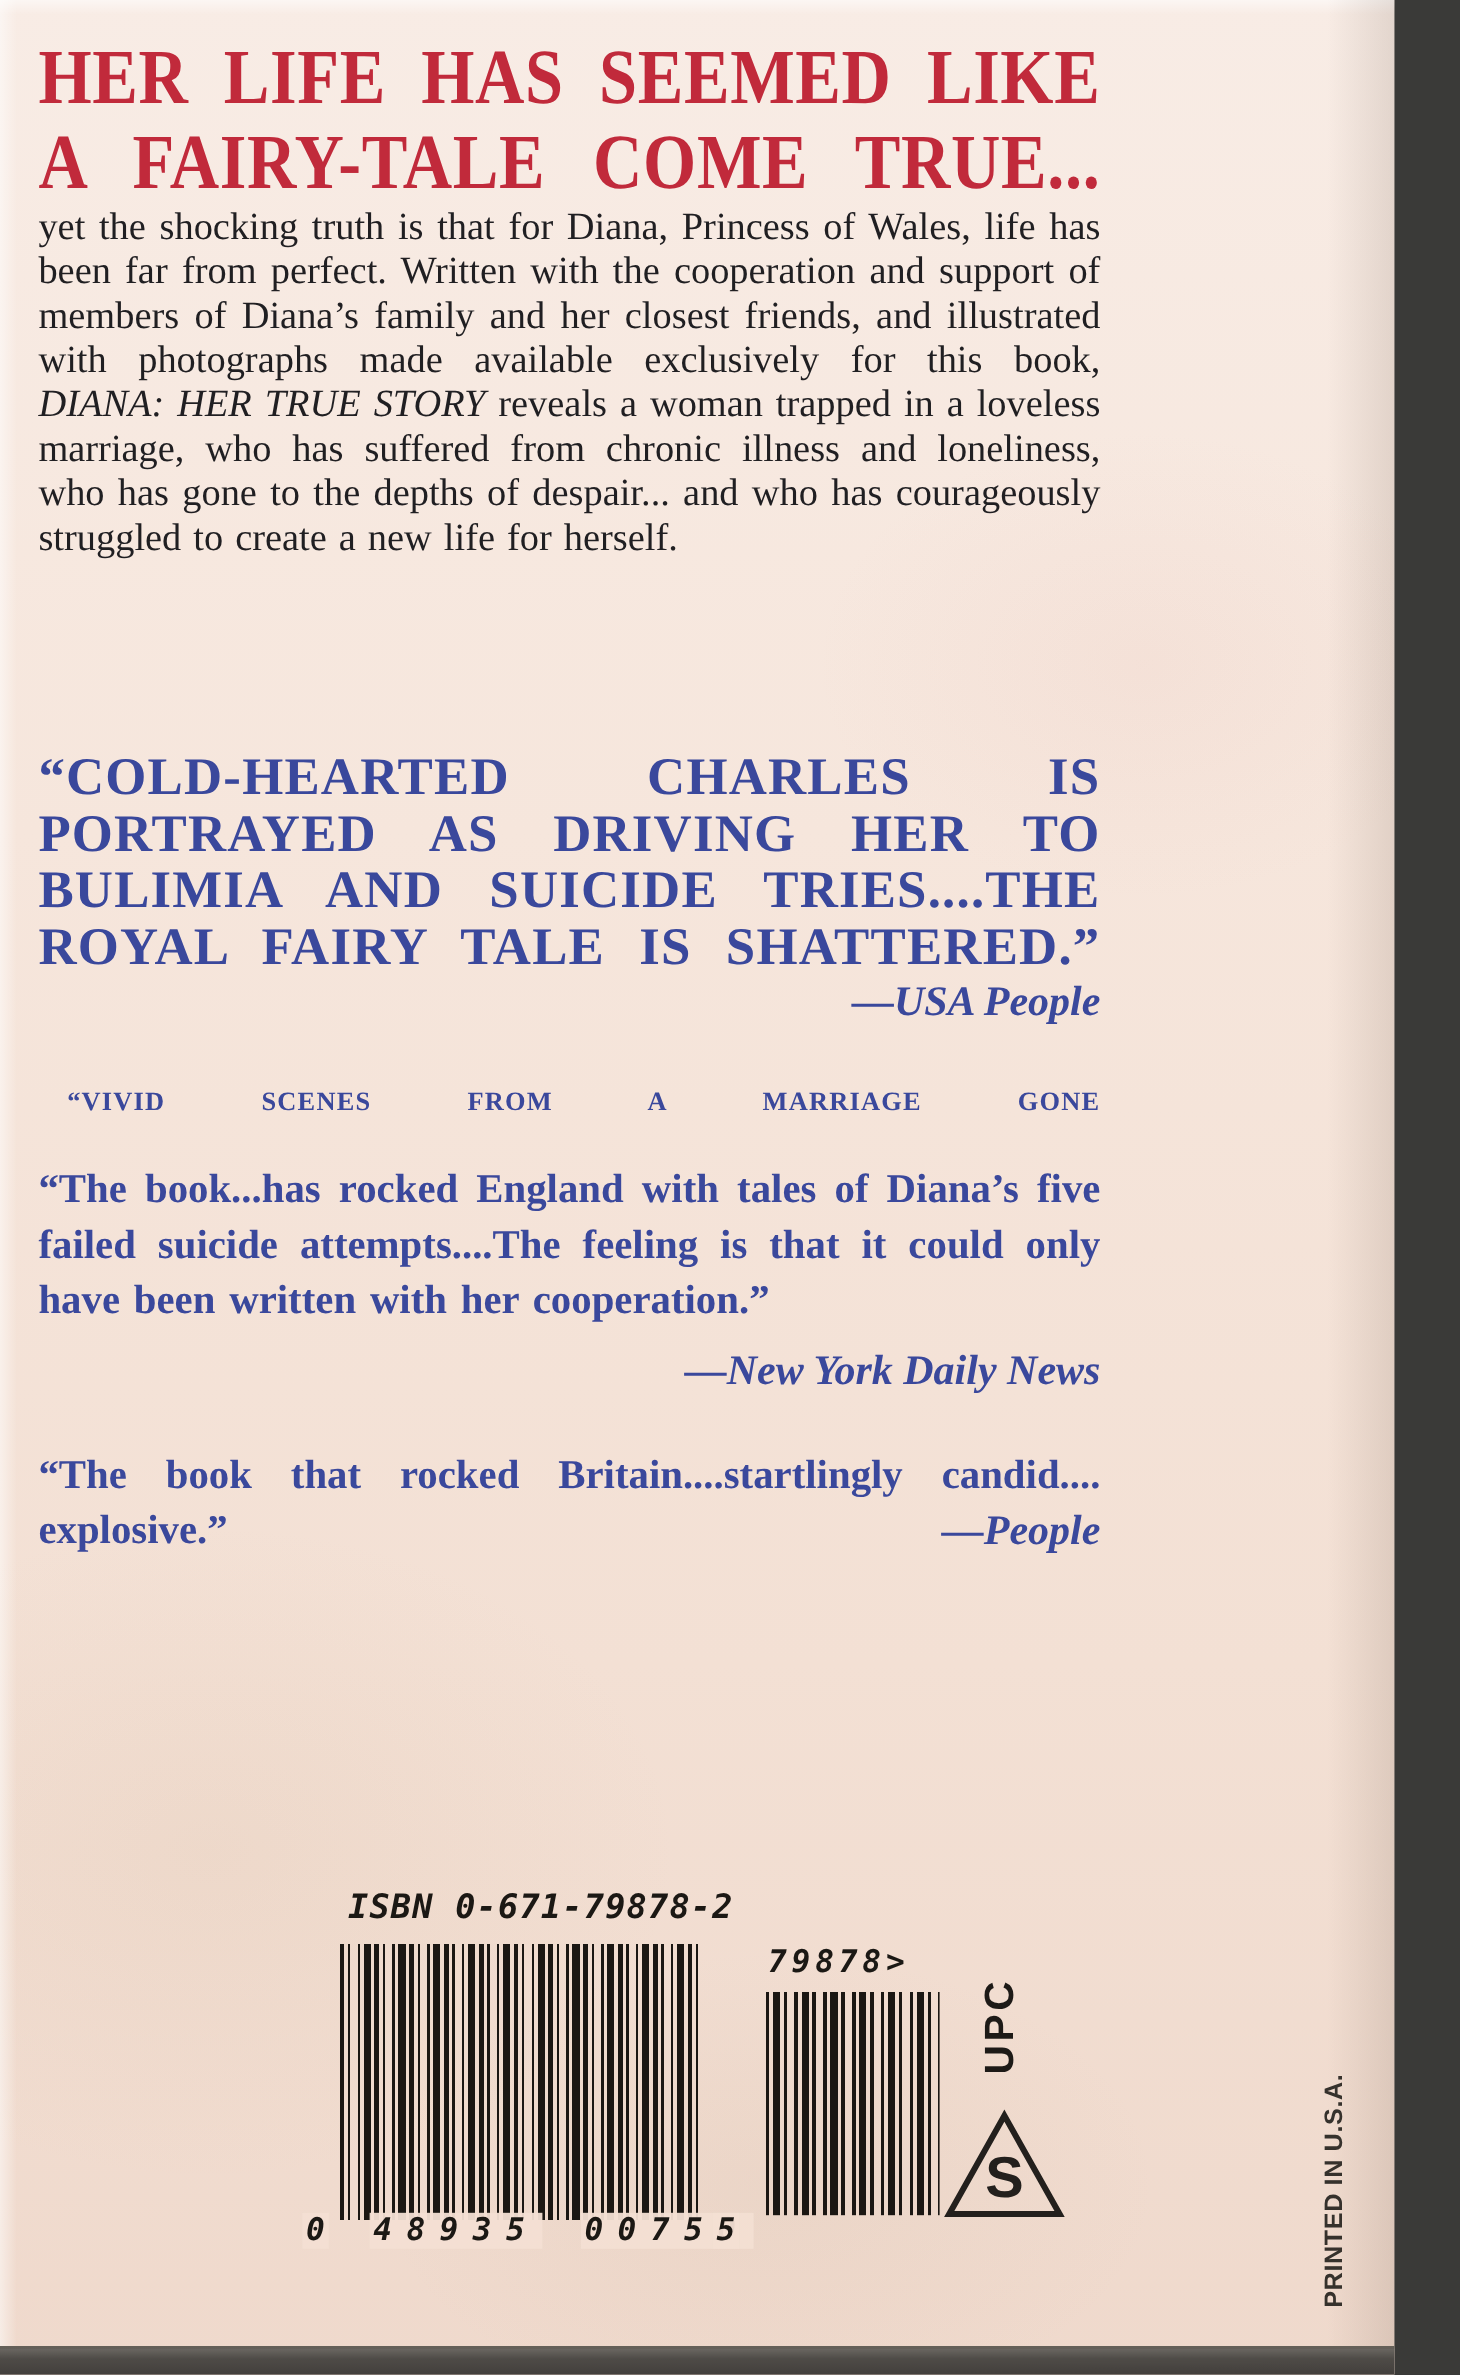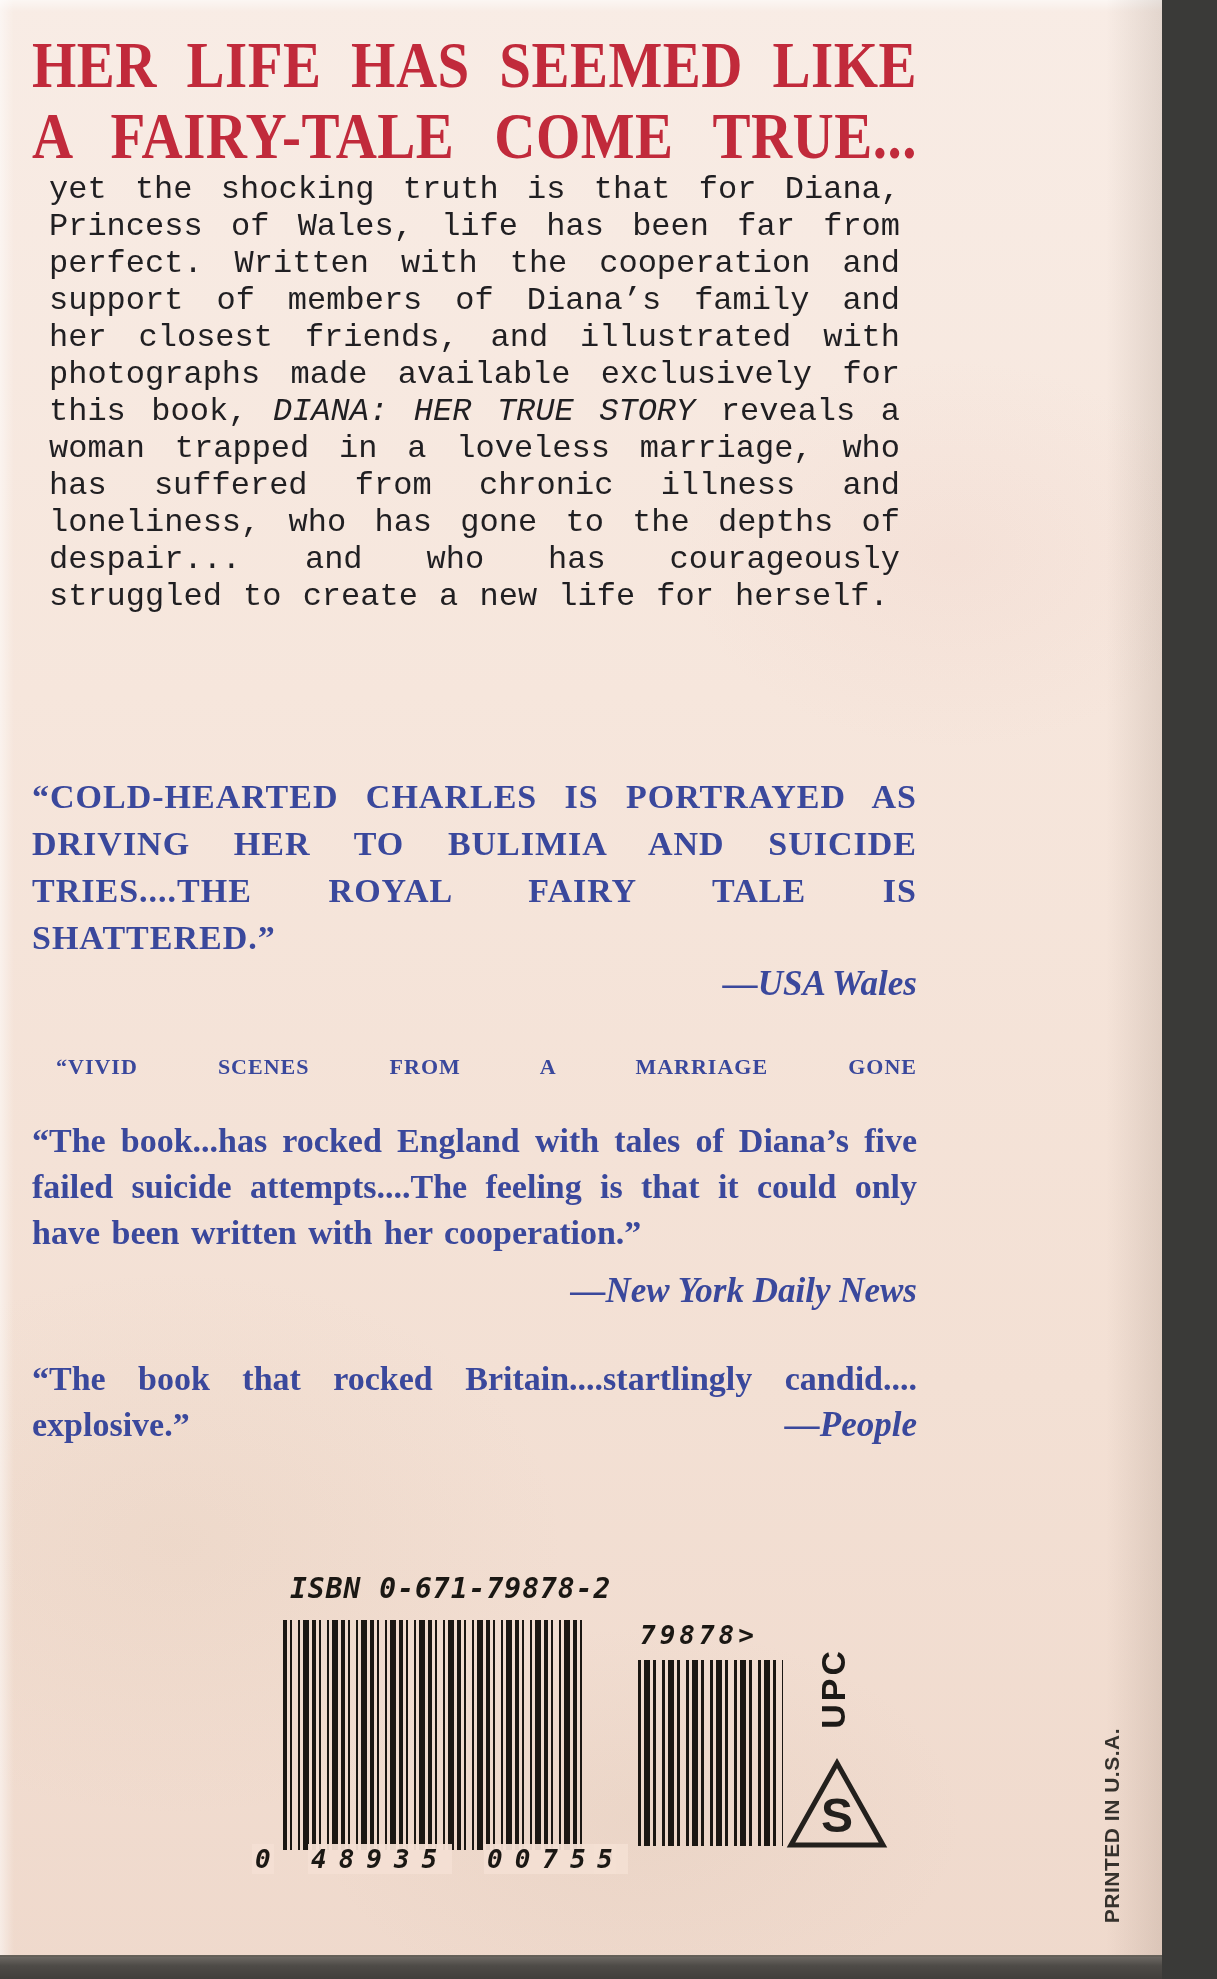--- a/index.html
+++ b/index.html
@@ -27,31 +27,31 @@
 
   .content { position:absolute; left:32px; top:30px; width:885px; }
 
   
   .headline { color:#c12a3b; font-weight:700; font-size:57px; line-height:62px;
               transform:scaleY(1.14); transform-origin:top left; margin-bottom:16px;
               letter-spacing:0.5px; }
   .h-line { text-align:justify; text-align-last:justify; }
 
   
-  .body-text { margin:17px; color:#201f22; font-size:32px; line-height:37px;
-               text-align:justify; word-spacing:2px;font-family:Liberation Mono, monospace; }
+  .body-text { margin:0; color:#201f22; font-size:32px; line-height:37px;
+               text-align:justify; word-spacing:2px; }
   .title-em { font-style:italic; }
 
   
   .quote { color:#3a489c; font-weight:700; }
   .q1 { margin-top:158px; }
   .q2 { margin-top:36px; }
   .q3 { margin-top:28px; }
   .q4 { margin-top:42px; }
-  .caps-block { margin:0; font-size:34px; line-height:47px; letter-spacing:1px;
+  .caps-block { margin:0; font-size:44px; line-height:47px; letter-spacing:1px;
                 word-spacing:6px; text-align:justify; text-align-last:justify; }
   .caps-lead  { font-size:22px; line-height:47px; letter-spacing:1px; word-spacing:6px;
                 padding-left:24px; text-align:justify; text-align-last:justify; }
   .q-body { position:relative; margin:0; font-size:34px; line-height:46px;
             word-spacing:3px; text-align:justify; }
   .attr-line { font-style:italic; font-size:35px; line-height:46px; text-align:right; }
   .attr-gap  { margin-top:12px; }
   .attr-abs  { position:absolute; right:0; bottom:0; font-style:italic; font-size:35px; }
 
   
@@ -100,21 +100,21 @@
 
     <div class="headline">
       <div class="h-line">HER LIFE HAS SEEMED LIKE</div>
       <div class="h-line">A FAIRY-TALE COME TRUE...</div>
     </div>
 
     <p class="body-text"><span>yet the shocking truth is that for Diana, Princess of Wales, life has been far from perfect. Written with the cooperation and support of members of Diana’s family and her closest friends, and illustrated with photographs made available exclusively for this book, </span><em class="title-em">DIANA: HER TRUE STORY</em><span> reveals a woman trapped in a loveless marriage, who has suffered from chronic illness and loneliness, who has gone to the depths of despair... and who has courageously struggled to create a new life for herself.</span></p>
 
     <div class="quote q1">
       <p class="caps-block">“COLD-HEARTED CHARLES IS PORTRAYED AS DRIVING HER TO BULIMIA AND SUICIDE TRIES....THE ROYAL FAIRY TALE IS SHATTERED.”</p>
-      <div class="attr-line">—USA Wales</div>
+      <div class="attr-line">—USA People</div>
     </div>
 
     <div class="quote q2">
       <div class="caps-lead">“VIVID SCENES FROM A MARRIAGE GONE</div>
     </div>
 
     <div class="quote q3">
       <p class="q-body">“The book...has rocked England with tales of Diana’s five failed suicide attempts....The feeling is that it could only have been written with her cooperation.”</p>
       <div class="attr-line attr-gap">—New York Daily News</div>
     </div>

